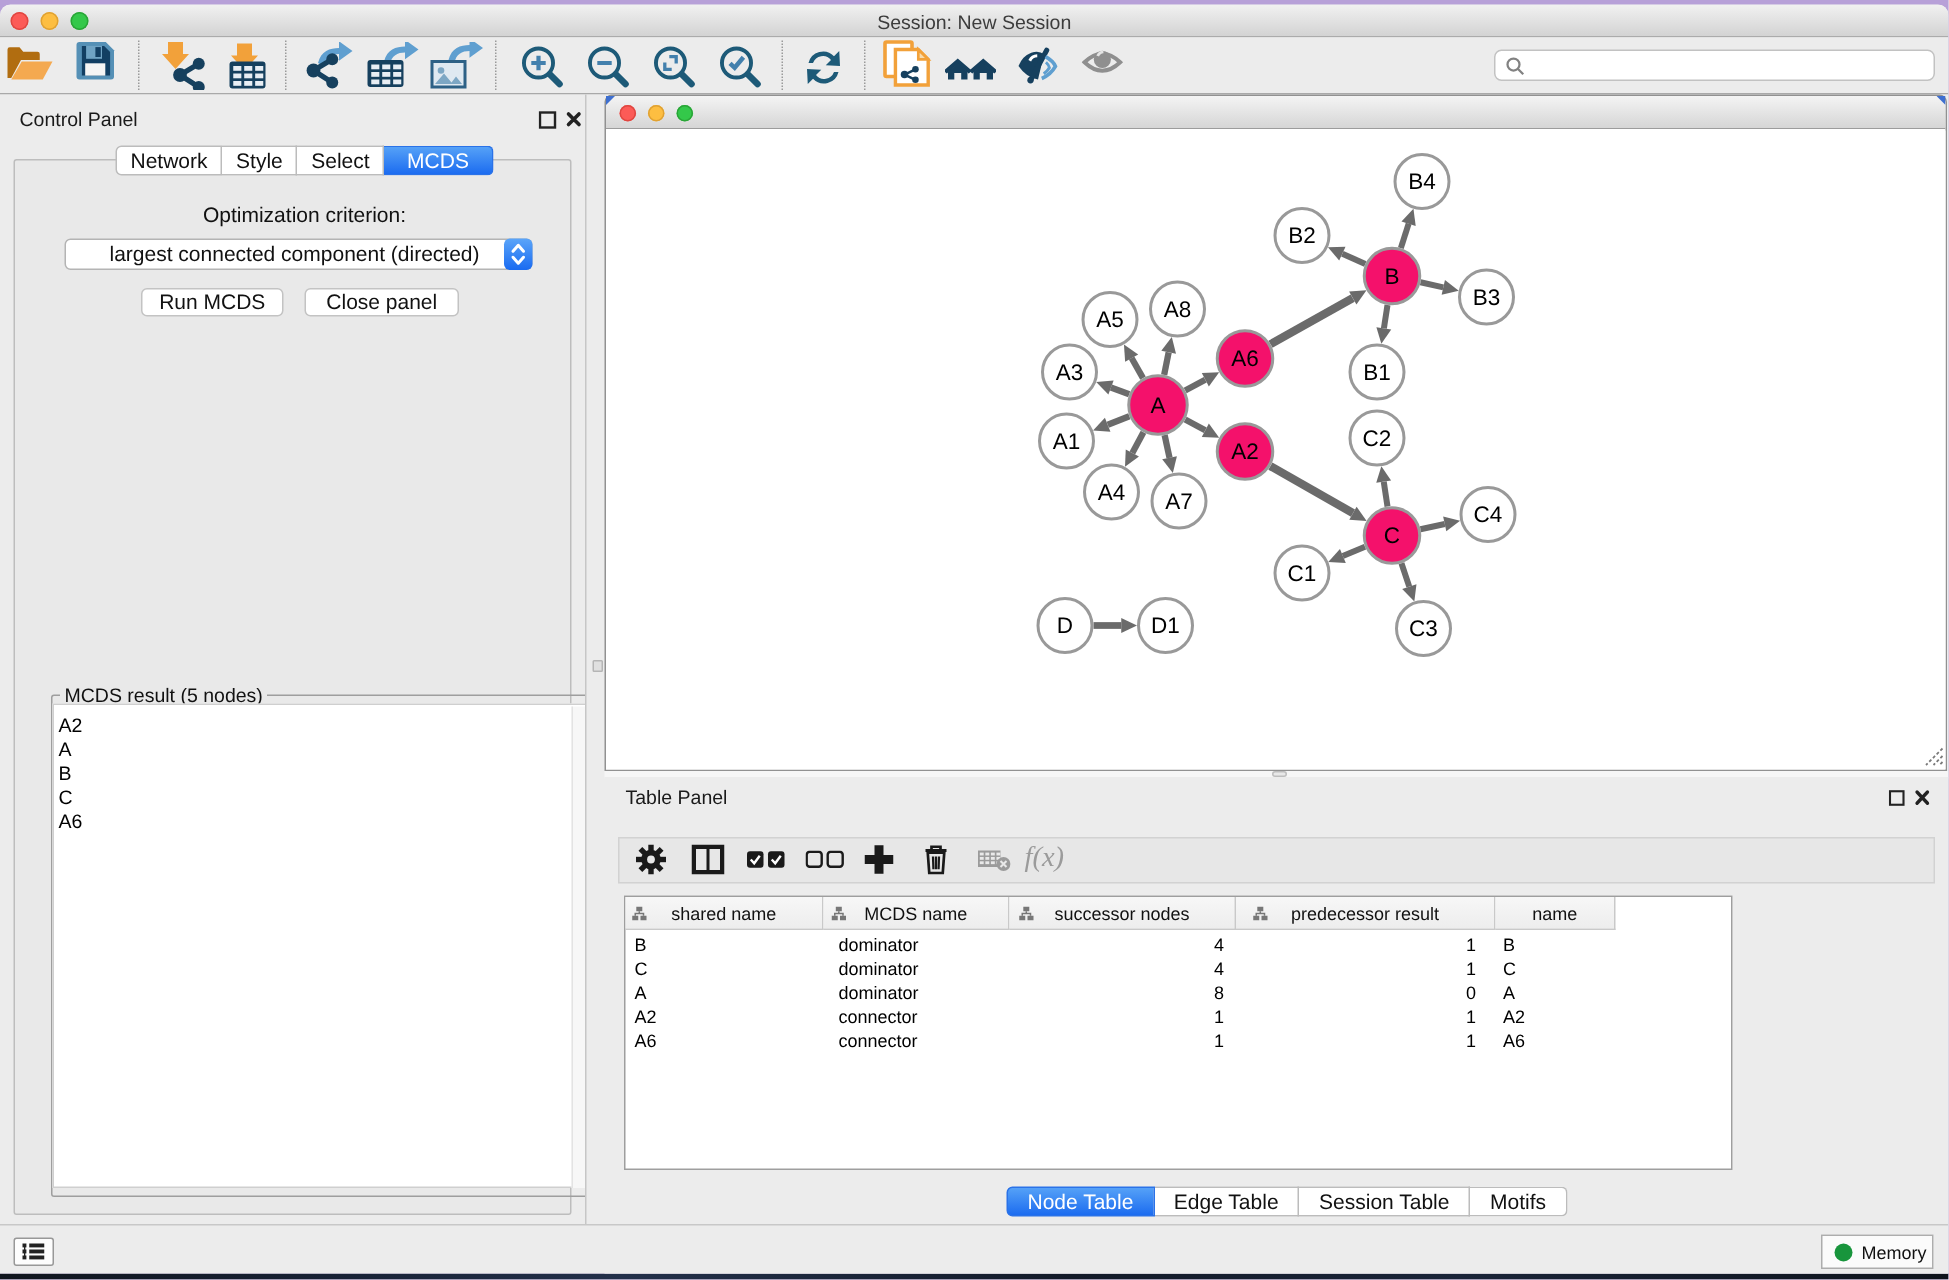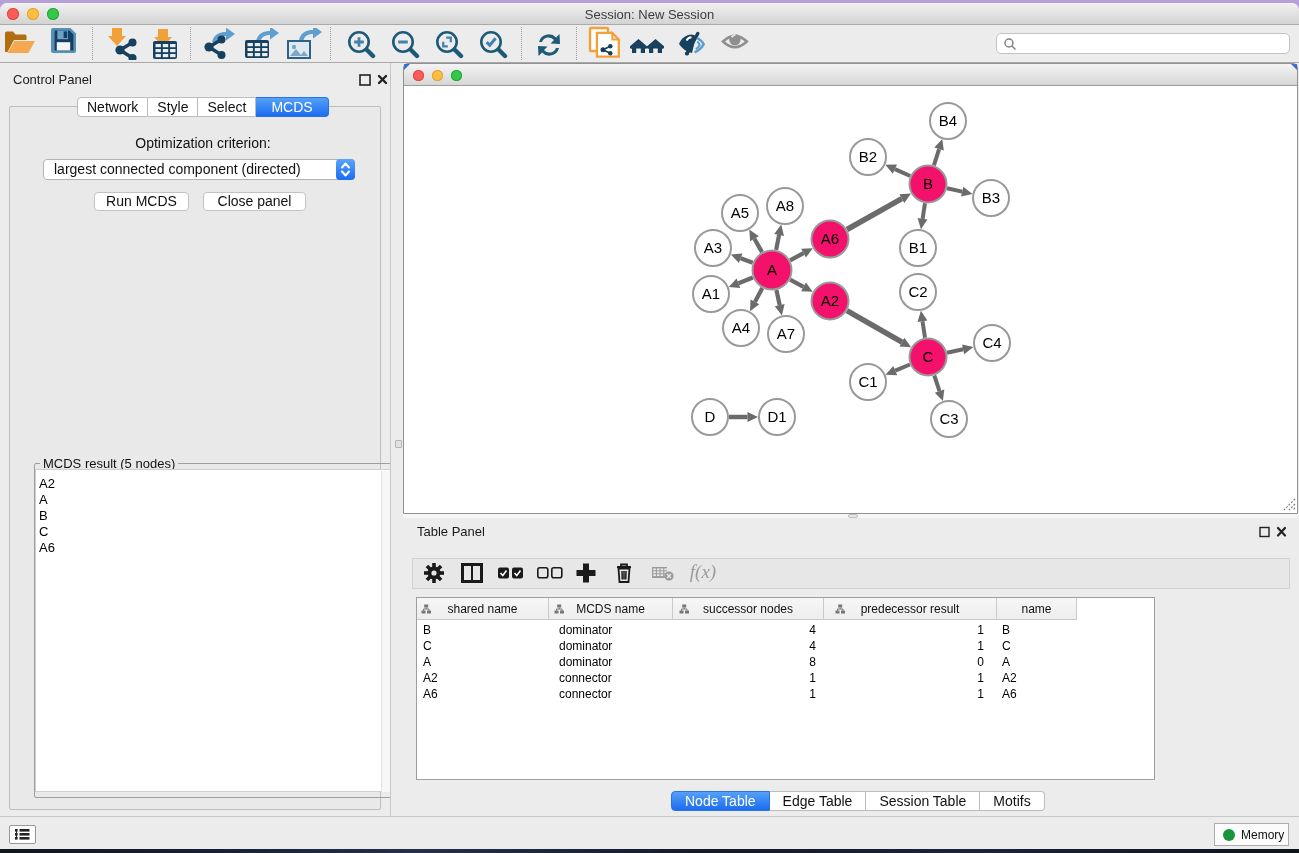--- a/index.html
+++ b/index.html
@@ -28,21 +28,21 @@
   background:#e9e9e9; border:1px solid #bdbdbd; border-radius:2px; }
 #tabs { position:absolute; left:77px; top:34px; height:20px; display:flex; z-index:3; }
 .tab { height:20px; line-height:19px; font-size:14px; color:#111; background:#fff;
   border:1px solid #bcbcbc; border-left:none; padding:0 9px; text-align:center; }
 .tab.first { border-left:1px solid #bcbcbc; border-radius:4px 0 0 4px; }
 .tab.sel { background:linear-gradient(#55a1f7,#1c6cf0); color:#fff; border-color:#2a72e8;
   border-radius:0 4px 4px 0; padding:0 15px; }
 #optlabel { position:absolute; left:8px; width:100%; top:28px; text-align:center; font-size:14px; color:#111; }
 #combo { position:absolute; left:33px; top:52px; width:312px; height:21px; background:#fff;
   border:1px solid #b4b4b4; border-radius:4px; font-size:14px; color:#111; line-height:19px;
-  padding-left:10px; }
+  padding-left:29px; }
 #combo .cap { position:absolute; right:-1px; top:-1px; width:19px; height:21px;
   background:linear-gradient(#5ba5f9,#1a6bf1); border-radius:4px; }
 .btn { position:absolute; height:19px; background:#fff; border:1px solid #c3c3c3;
   border-radius:4px; font-size:14px; color:#111; text-align:center; line-height:17px; }
 #groupbox { position:absolute; left:24px; top:356px; width:364px; height:335px;
   border:1px solid #9e9e9e; border-radius:2px; }
 #grouplabel { position:absolute; left:5px; top:-8px; background:#e9e9e9; padding:0 3px;
   font-size:13px; color:#111; }
 #mlist { position:absolute; left:0px; top:5px; width:360px; height:323px; background:#fff;
   border:1px solid #cfcfcf; font-size:13px; color:#000; padding-top:6px; }
@@ -460,21 +460,21 @@
             <rect x="5.9" y="6.3" width="2.6" height="1.9" fill="#e9e9e9"></rect>
             <rect x="9.600000000000001" y="6.3" width="2.6" height="1.9" fill="#e9e9e9"></rect>
             <rect x="13.3" y="6.3" width="2.6" height="1.9" fill="#e9e9e9"></rect>
             <rect x="2.2" y="9.2" width="2.6" height="1.9" fill="#e9e9e9"></rect>
             <rect x="5.9" y="9.2" width="2.6" height="1.9" fill="#e9e9e9"></rect>
             <rect x="9.600000000000001" y="9.2" width="2.6" height="1.9" fill="#e9e9e9"></rect>
             <rect x="13.3" y="9.2" width="2.6" height="1.9" fill="#e9e9e9"></rect>
             <circle cx="18" cy="11" r="4.6" fill="#9b9b9b"></circle>
             <path d="M16 9 L20 13 M20 9 L16 13" stroke="#e9e9e9" stroke-width="1.4"></path>
           </svg>
-<div style="position:absolute;left:270px;top:2px;width:40px;font-family:'Liberation Serif',serif;font-style:italic;font-size:19px;color:#9b9b9b;text-align:center;">f(x)</div>
+<div style="position:absolute;left:270px;top:2px;width:40px;font-family:'Liberation Serif',serif;font-style:italic;font-size:19px;color:#9b9b9b;">f(x)</div>
 
       </div>
       <div id="ttable">
         <div class="thead" style="left:0px; width:132px;">
             <div class="htext">shared name</div>
           </div>
         <div class="thead" style="left:132px; width:124px;">
             <div class="htext">MCDS name</div>
           </div>
         <div class="thead" style="left:256px; width:151px;">

